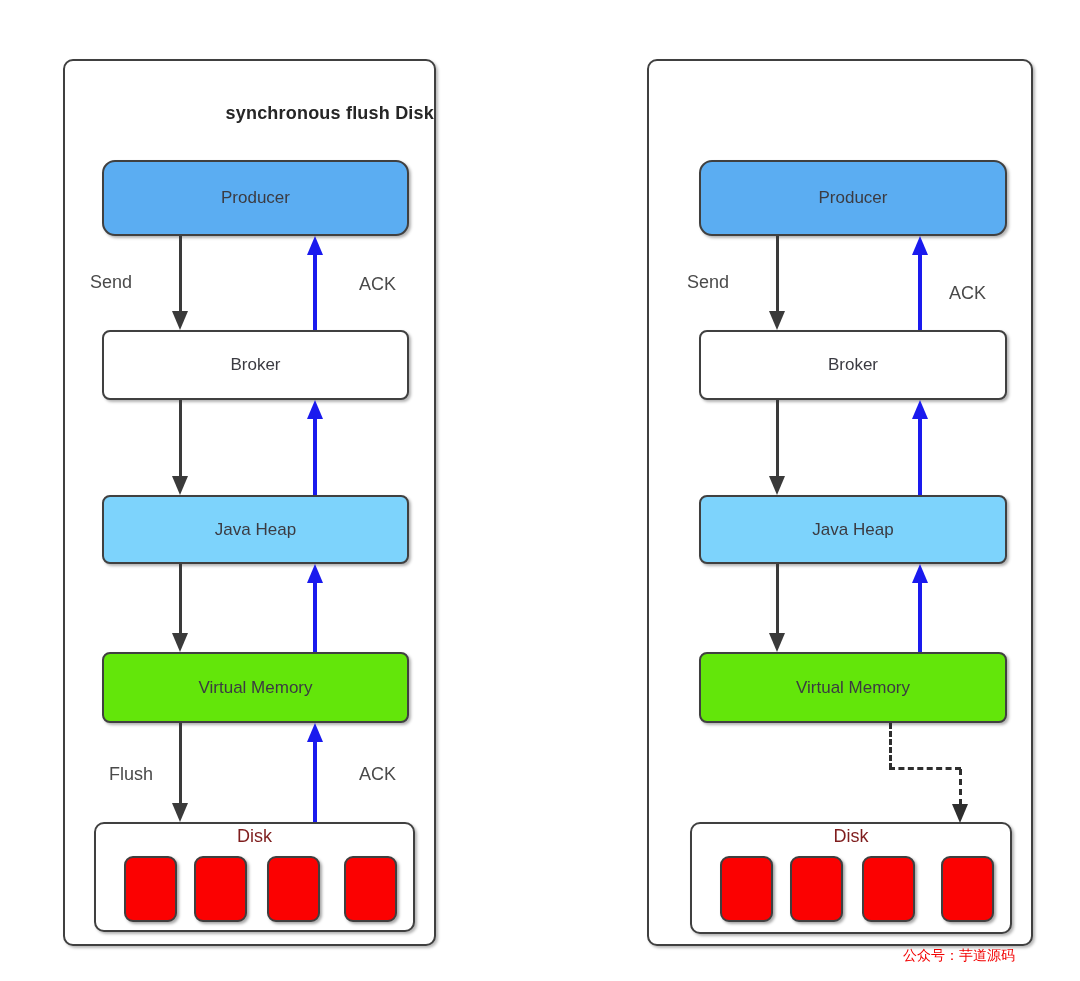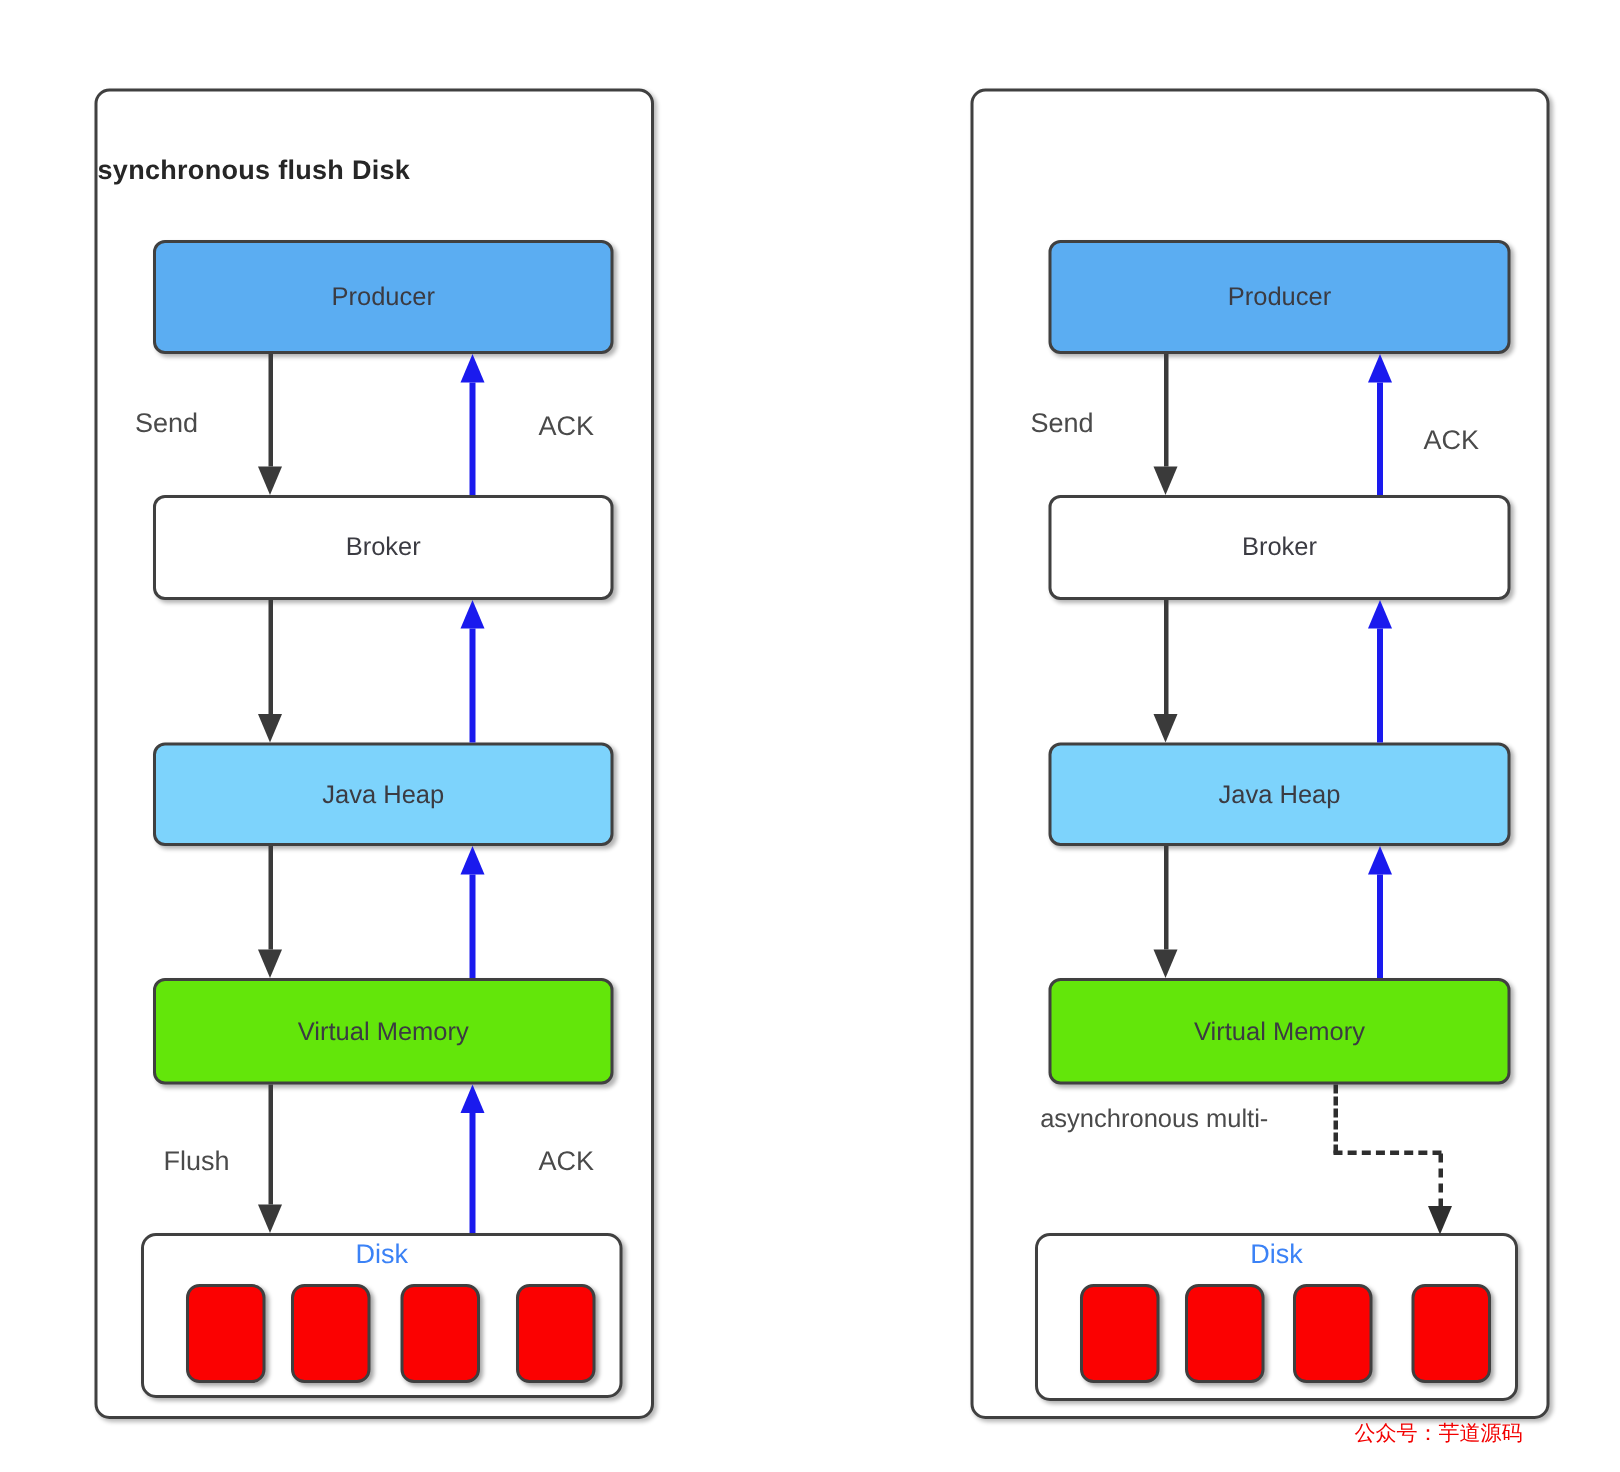--- a/index.html
+++ b/index.html
@@ -10,42 +10,42 @@
     position:relative; width:1080px; height:981px; background:#ffffff;
     overflow:hidden;
   }
 
   .panel {
     position:absolute; border:2px solid #404040; border-radius:10px;
     background:#ffffff; box-shadow:2px 2px 3px rgba(0,0,0,0.28);
   }
 
   .panel-title {
-    position:absolute; top:42px; left:0; width:100%; text-align:left;
+    position:absolute; top:42px; left:0; width:100%; text-align:right;
     font-size:18px; font-weight:bold; color:#262626; letter-spacing:0.2px;
   }
 
   .node {
     position:absolute; border:2px solid #404040; border-radius:8px;
     display:flex; align-items:center; justify-content:center;
     font-size:17px; color:#3b3b42;
     box-shadow:2px 2px 3px rgba(0,0,0,0.30);
   }
-  .node-producer { background:#5badf2; }
+  .node-producer { background:#5badf2;border-radius:13px; }
   .node-broker   { background:#ffffff; }
   .node-javaheap { background:#7dd3fc; }
   .node-vmem     { background:#63e60a; }
 
   .disk {
     position:absolute; border:2px solid #404040; border-radius:10px;
     background:#ffffff; box-shadow:2px 2px 3px rgba(0,0,0,0.30);
   }
   .disk-label {
     position:absolute; top:2px; left:0; width:100%; text-align:center;
-    font-size:18px; color:#3b82f6;
+    font-size:18px; color:#7f1d1d;
   }
   .chunk {
     position:absolute; top:32px; width:53px; height:66px;
     background:#fb0101; border:2px solid #3f3f3f; border-radius:9px;
     box-shadow:2px 2px 3px rgba(0,0,0,0.35);
   }
 
   .arrow {
     position:absolute; display:flex; flex-direction:column; align-items:center;
   }
@@ -214,19 +214,18 @@
 
     <div class="dash-v" style="left:240px;top:662px;height:46px"></div>
     <div class="dash-h" style="left:240px;top:706px;width:72px"></div>
     <div class="dash-v" style="left:310px;top:708px;height:36px"></div>
     <div class="dash-head" style="left:303px;top:743px"></div>
 
     <div class="edge-label" style="left:38px;top:211px">Send</div>
     <div class="edge-label" style="left:300px;top:222px">ACK</div>
 
     <div class="async-note" style="left:18px;top:672px;width:205px">
-      <span>asynchronous multi-</span>
     </div>
   </section>
 
   <div class="watermark">公众号：芋道源码</div>
 
 </div>
 
 </body></html>

